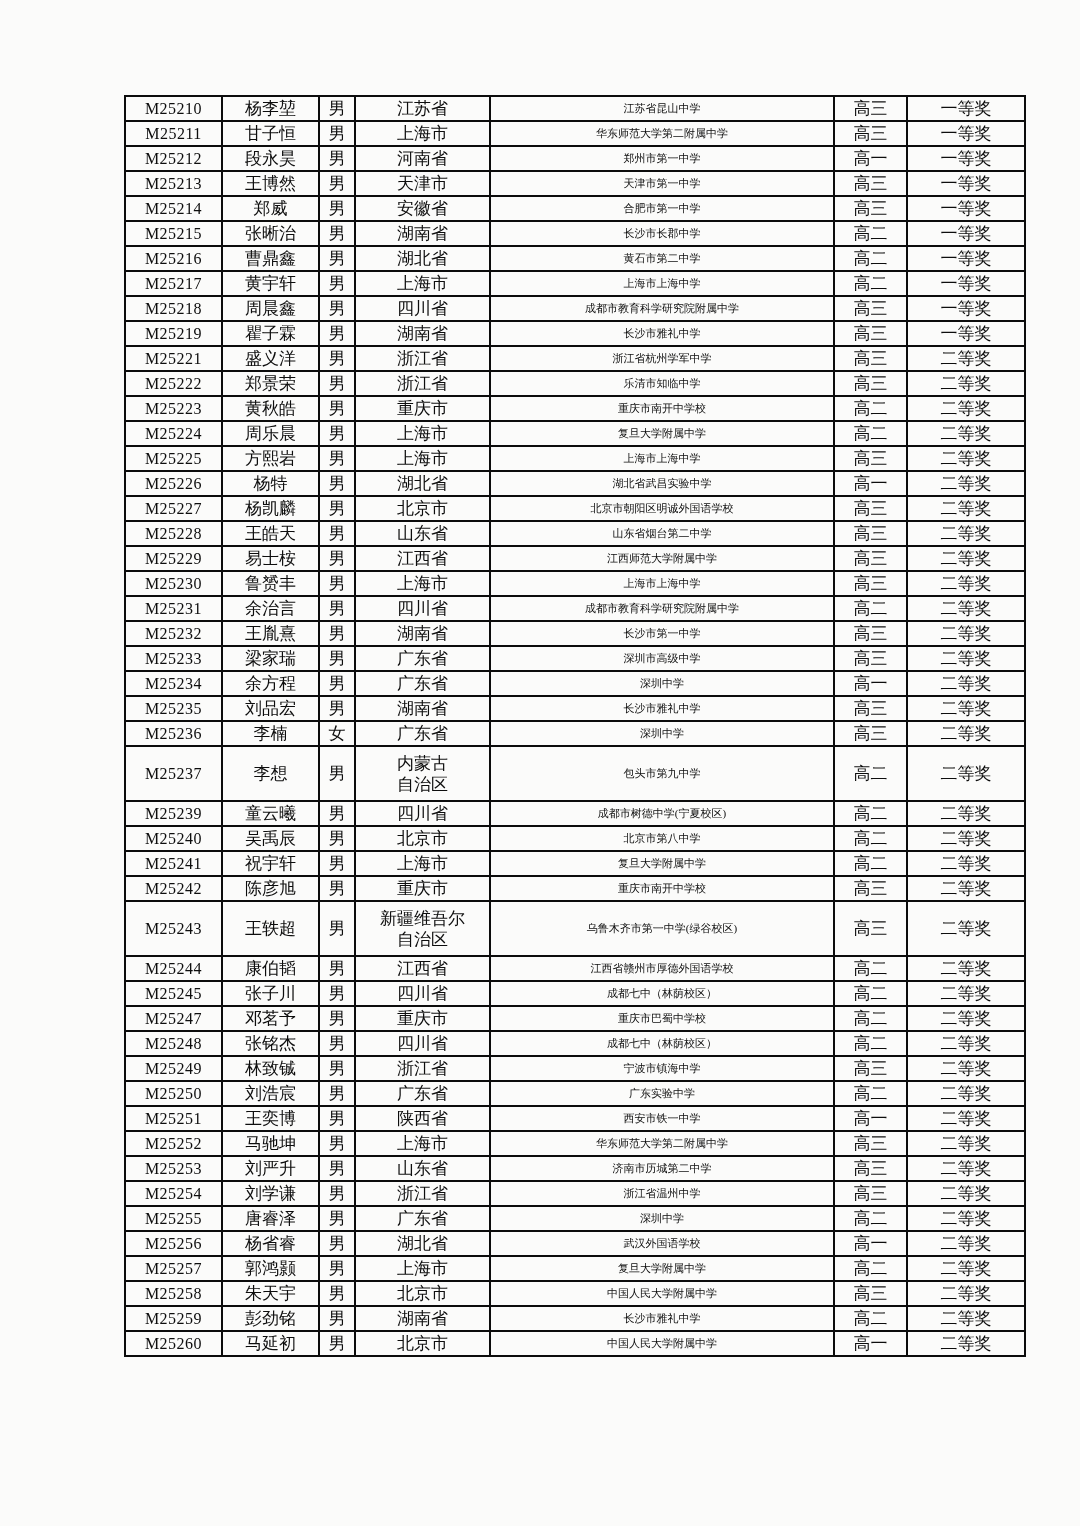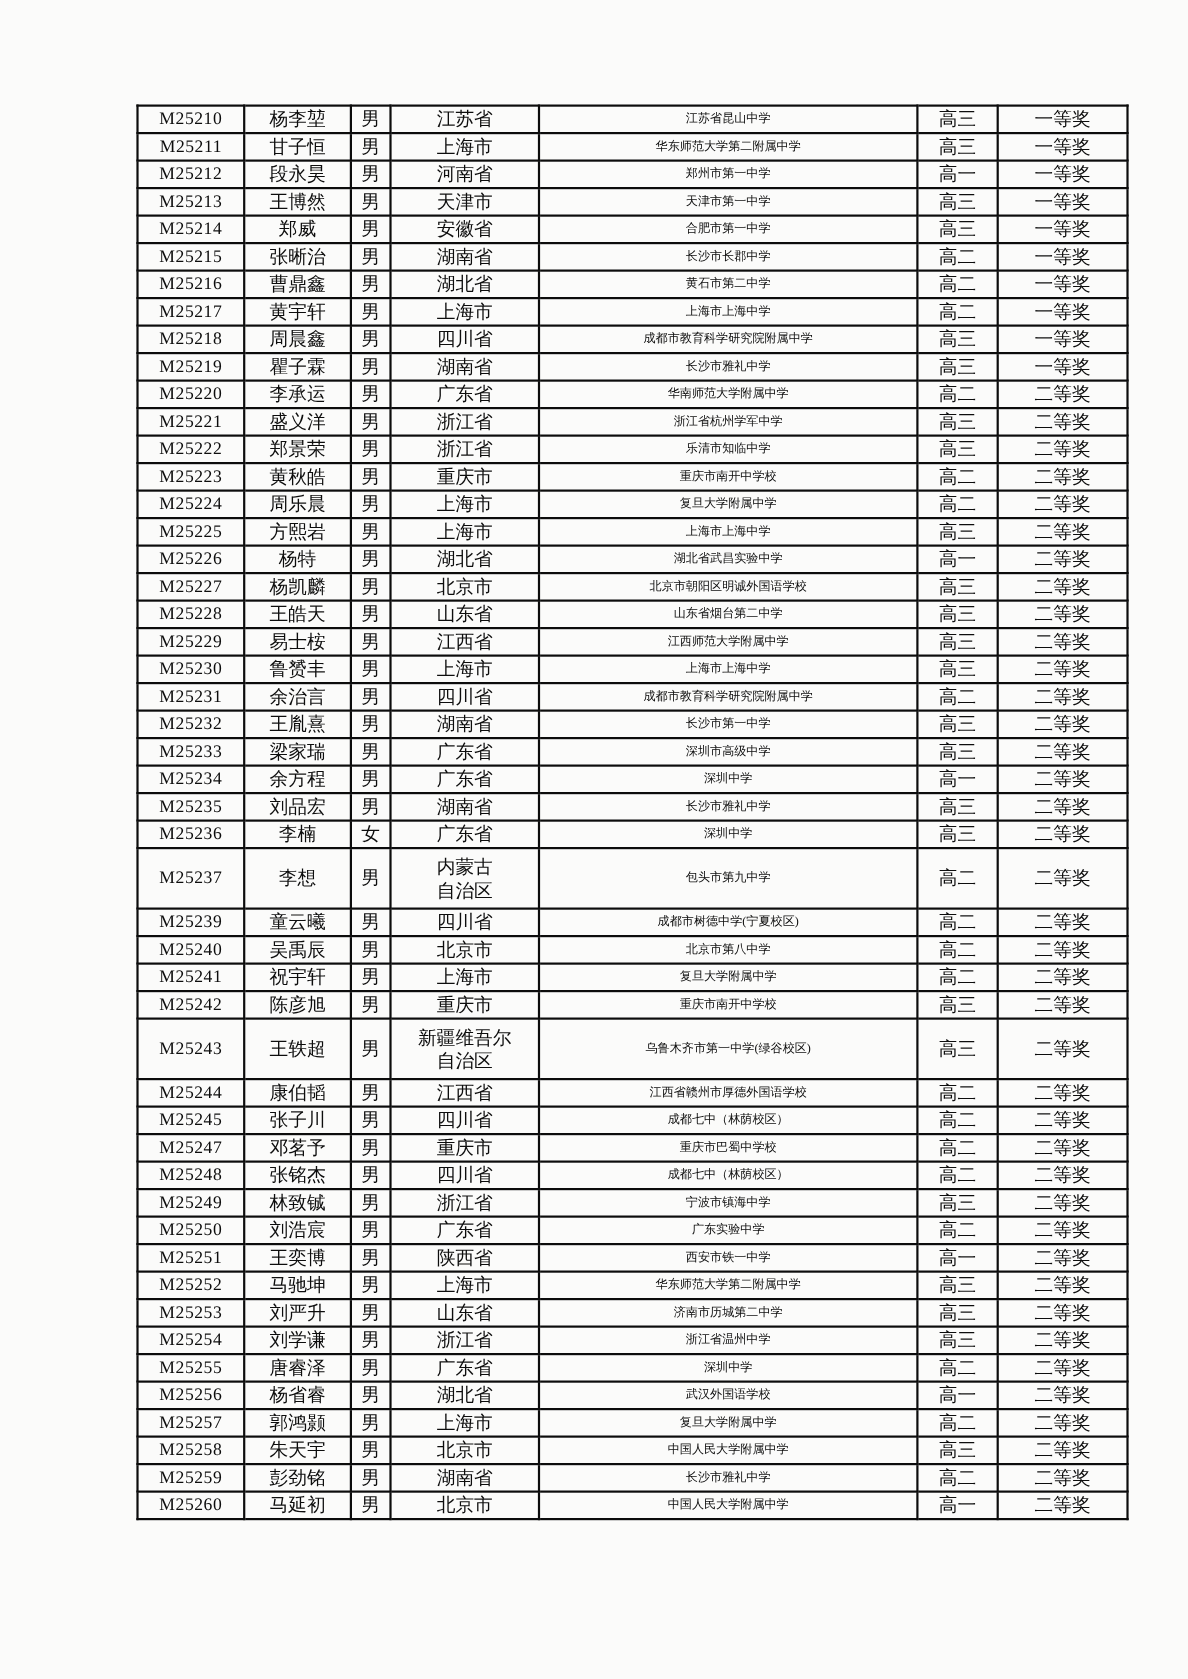--- a/index.html
+++ b/index.html
@@ -131,29 +131,20 @@
         <tr class="row">
           <td class="col-registration_id">M25219</td>
           <td class="col-name">瞿子霖</td>
           <td class="col-gender">男</td>
           <td class="col-province">湖南省</td>
           <td class="col-school">长沙市雅礼中学</td>
           <td class="col-grade">高三</td>
           <td class="col-award">一等奖</td>
         </tr>
         <tr class="row">
-          <td class="col-registration_id">M25220</td>
-          <td class="col-name">李承运</td>
-          <td class="col-gender">男</td>
-          <td class="col-province">广东省</td>
-          <td class="col-school">华南师范大学附属中学</td>
-          <td class="col-grade">高二</td>
-          <td class="col-award">二等奖</td>
-        </tr>
-        <tr class="row">
           <td class="col-registration_id">M25221</td>
           <td class="col-name">盛义洋</td>
           <td class="col-gender">男</td>
           <td class="col-province">浙江省</td>
           <td class="col-school">浙江省杭州学军中学</td>
           <td class="col-grade">高三</td>
           <td class="col-award">二等奖</td>
         </tr>
         <tr class="row">
           <td class="col-registration_id">M25222</td>

